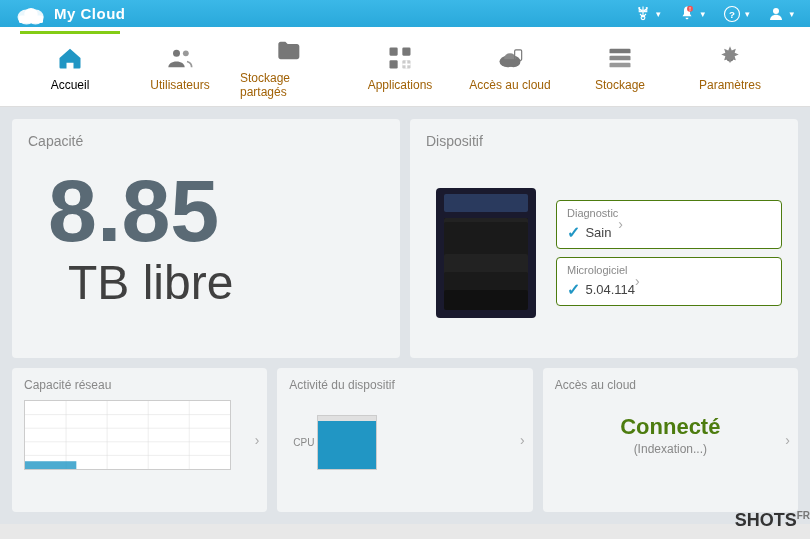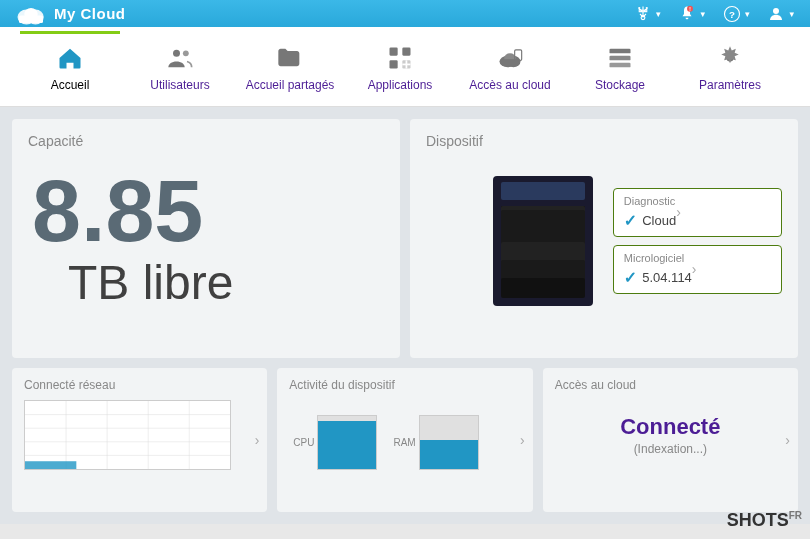--- a/index.html
+++ b/index.html
@@ -70,21 +70,21 @@
     }
     .nav-item {
       display: flex;
       flex-direction: column;
       align-items: center;
       justify-content: center;
       width: 100px;
       height: 72px;
       cursor: pointer;
       gap: 6px;
-      color: #4c1d95;
+      color: #a16207;
       font-size: 12px;
       border-top: 3px solid transparent;
     }
     .nav-item.active {
       color: #000000;
       border-top: 3px solid #84cc16;
     }
     .nav-item svg {
       fill: #777;
     }
@@ -125,34 +125,35 @@
       flex-direction: column;
       align-items: flex-start;
       justify-content: flex-start;
       min-height: 200px;
     }
     #capacite-value {
       font-size: 88px;
       font-weight: bold;
       color: #5a6a75;
       line-height: 1;
-      margin: 10px 0 0 4px;
+      margin: 10px 0 0 20px;
     }
     #capacite-unit {
       font-size: 48px;
       color: #404040;
       margin: 0 0 10px 40px;
       font-weight: normal;
     }
 
     
     #card-dispositif {
       grid-column: 2;
       grid-row: 1;
       display: flex;
+      flex-direction: column;
       min-height: 200px;
     }
     #dispositif-inner {
       display: flex;
       flex-direction: row;
       gap: 10px;
       flex: 1;
       margin-top: 4px;
     }
     #device-image-area {
@@ -308,33 +309,33 @@
     #cloud-access-content {
       display: flex;
       flex-direction: column;
       align-items: center;
       justify-content: center;
       height: 70px;
       gap: 2px;
     }
     #cloud-status {
       font-size: 22px;
-      color: #4c1d95;
+      color: #4d7c0f;
       font-weight: bold;
     }
     #cloud-substatus {
       font-size: 12px;
       color: #888;
     }
 
     
     #shots-watermark {
       position: absolute;
       bottom: 8px;
-      right: 8px;
+      right: 0;
       font-size: 18px;
       font-weight: bold;
       color: #333;
       z-index: 10;
     }
     #shots-fr {
       font-size: 10px;
       color: #777;
       vertical-align: super;
     }
@@ -408,21 +409,21 @@
       <circle cx="17" cy="8" r="2.5" fill="#999"></circle>
       <path d="M18 15c2 .5 4 2 4 5" stroke="#999" stroke-width="1.5" fill="none"></path>
     </svg>
     <span>Utilisateurs</span>
   </div>
 
   <div class="nav-item">
     <svg width="28" height="28" viewBox="0 0 24 24">
       <path d="M2 6c0-1.1.9-2 2-2h4l2 2h8c1.1 0 2 .9 2 2v9c0 1.1-.9 2-2 2H4c-1.1 0-2-.9-2-2z" fill="#777"></path>
     </svg>
-    <span>Accueil partagés</span>
+    <span>Stockage partagés</span>
   </div>
 
   <div class="nav-item">
     <svg width="28" height="28" viewBox="0 0 24 24">
       <rect x="3" y="3" width="7" height="7" rx="1" fill="#777"></rect>
       <rect x="14" y="3" width="7" height="7" rx="1" fill="#777"></rect>
       <rect x="3" y="14" width="7" height="7" rx="1" fill="#777"></rect>
       <rect x="14" y="14" width="7" height="7" rx="1" fill="#999" opacity="0.5"></rect>
       <line x1="17.5" y1="14" x2="17.5" y2="21" stroke="white" stroke-width="1.5"></line>
       <line x1="14" y1="17.5" x2="21" y2="17.5" stroke="white" stroke-width="1.5"></line>
@@ -474,21 +475,21 @@
     <div id="dispositif-inner">
       <div id="device-image-area">
         <div id="device-image"></div>
       </div>
       <div id="device-info-area">
         <div class="info-row">
           <div>
             <div class="info-row-label">Diagnostic</div>
             <div class="info-row-value">
               <span class="check-blue">✓</span>
-              <span>Cloud</span>
+              <span>Sain</span>
             </div>
           </div>
           <span class="arrow-right">›</span>
         </div>
         <div class="info-row">
           <div>
             <div class="info-row-label">Micrologiciel</div>
             <div class="info-row-value">
               <span class="check-blue">✓</span>
               <span>5.04.114</span>
@@ -496,21 +497,21 @@
           </div>
           <span class="arrow-right">›</span>
         </div>
       </div>
     </div>
   </div>
 
   <div id="bottom-cards">
 
     <div class="bottom-card">
-      <div class="bottom-card-title">Connecté réseau</div>
+      <div class="bottom-card-title">Capacité réseau</div>
       <div id="net-chart">
         <svg class="net-chart-grid" viewBox="0 0 200 70" preserveAspectRatio="none">
           <line x1="0" y1="14" x2="200" y2="14" stroke="#ddd" stroke-width="0.5"></line>
           <line x1="0" y1="28" x2="200" y2="28" stroke="#ddd" stroke-width="0.5"></line>
           <line x1="0" y1="42" x2="200" y2="42" stroke="#ddd" stroke-width="0.5"></line>
           <line x1="0" y1="56" x2="200" y2="56" stroke="#ddd" stroke-width="0.5"></line>
           <line x1="40" y1="0" x2="40" y2="70" stroke="#ddd" stroke-width="0.5"></line>
           <line x1="80" y1="0" x2="80" y2="70" stroke="#ddd" stroke-width="0.5"></line>
           <line x1="120" y1="0" x2="120" y2="70" stroke="#ddd" stroke-width="0.5"></line>
           <line x1="160" y1="0" x2="160" y2="70" stroke="#ddd" stroke-width="0.5"></line>
@@ -522,26 +523,20 @@
 
     <div class="bottom-card">
       <div class="bottom-card-title">Activité du dispositif</div>
       <div id="activity-chart">
         <div class="chart-bar-wrap">
           <div class="chart-bar-label">CPU</div>
           <div class="chart-bar-outer">
             <div class="chart-bar-fill" style="height: 90%"></div>
           </div>
         </div>
-        <div class="chart-bar-wrap">
-          <div class="chart-bar-label">RAM</div>
-          <div class="chart-bar-outer">
-            <div class="chart-bar-fill" style="height: 55%"></div>
-          </div>
-        </div>
       </div>
       <span class="bottom-card-arrow">›</span>
     </div>
 
     <div class="bottom-card">
       <div class="bottom-card-title">Accès au cloud</div>
       <div id="cloud-access-content">
         <div id="cloud-status">Connecté</div>
         <div id="cloud-substatus">(Indexation...)</div>
       </div>

